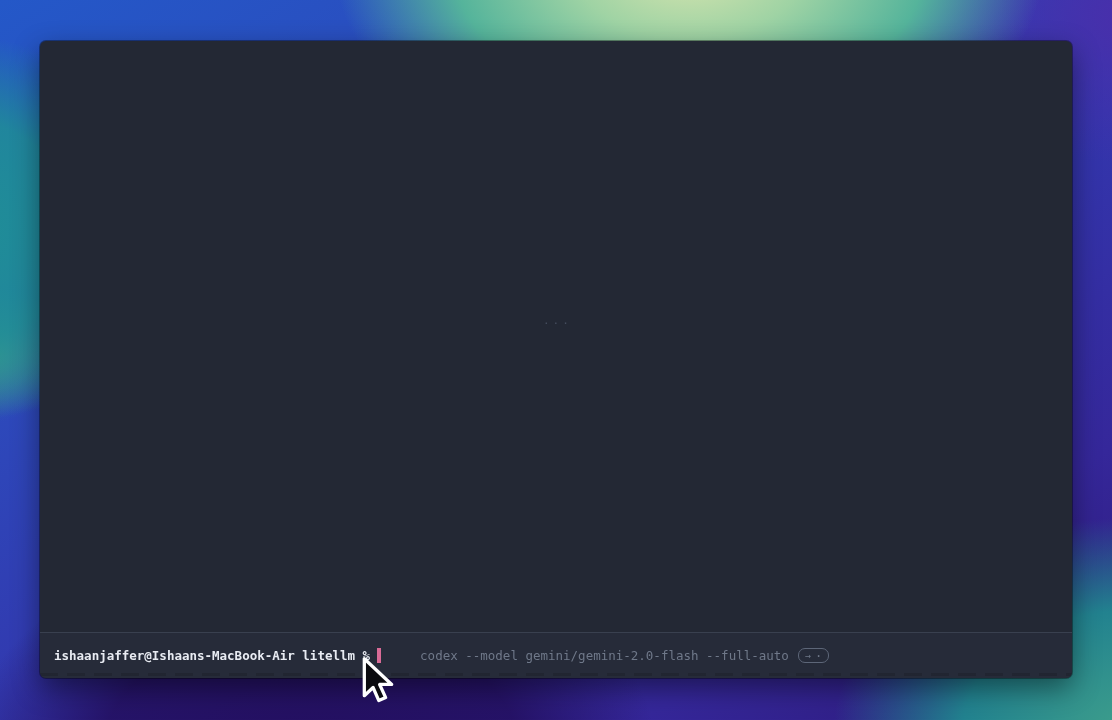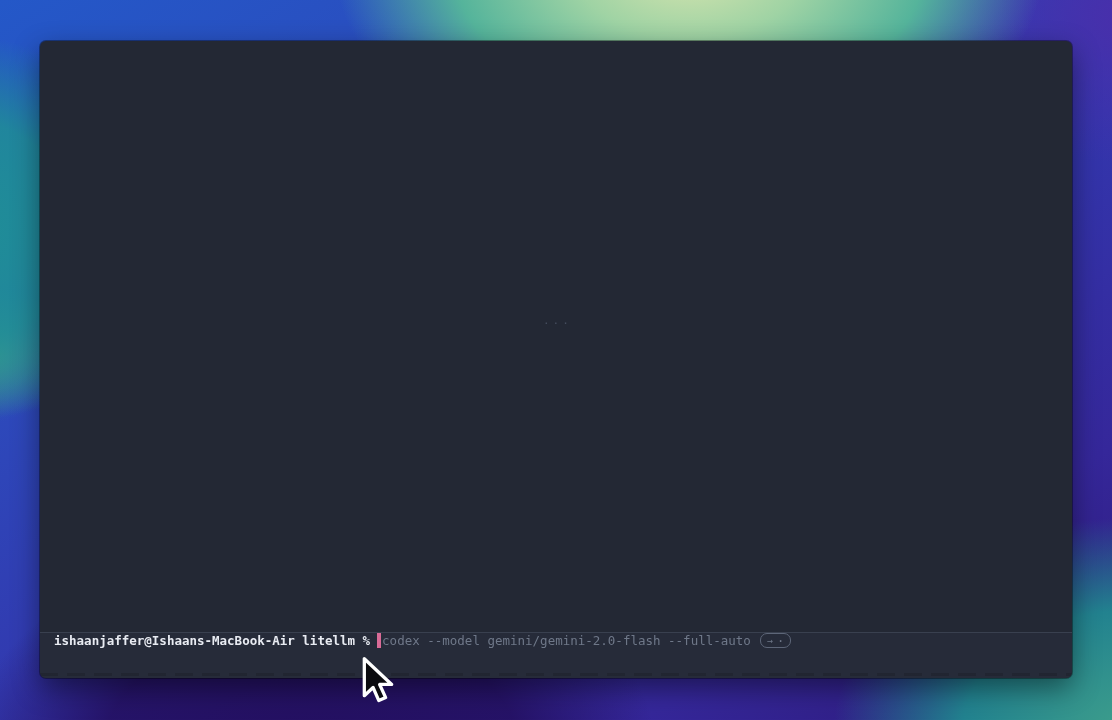--- a/index.html
+++ b/index.html
@@ -53,21 +53,21 @@
     letter-spacing: 3px;
     user-select: none;
   }
 
   .prompt-row {
     position: relative;
     flex: 0 0 46px;
     background: #262b39;
     border-top: 1px solid #39404f;
     display: flex;
-    align-items: flex-start;
+    align-items: center;
     padding-left: 14px;
     font-size: 12.5px;
     white-space: pre;
   }
   .prompt-row::after {
     content: "";
     position: absolute;
     left: 0;
     right: 0;
     bottom: 2px;
@@ -86,20 +86,21 @@
     display: inline-block;
     width: 4px;
     height: 15px;
     margin: 0 1px 0 7px;
     vertical-align: middle;
     background: #d96b97;
   }
 
   .suggestion-text {
     color: #6f7889;
+    margin-left: 38px;
   }
 
   .accept-hint {
     display: inline-flex;
     align-items: center;
     justify-content: center;
     gap: 4px;
     margin-left: 9px;
     height: 15px;
     padding: 0 6px;

